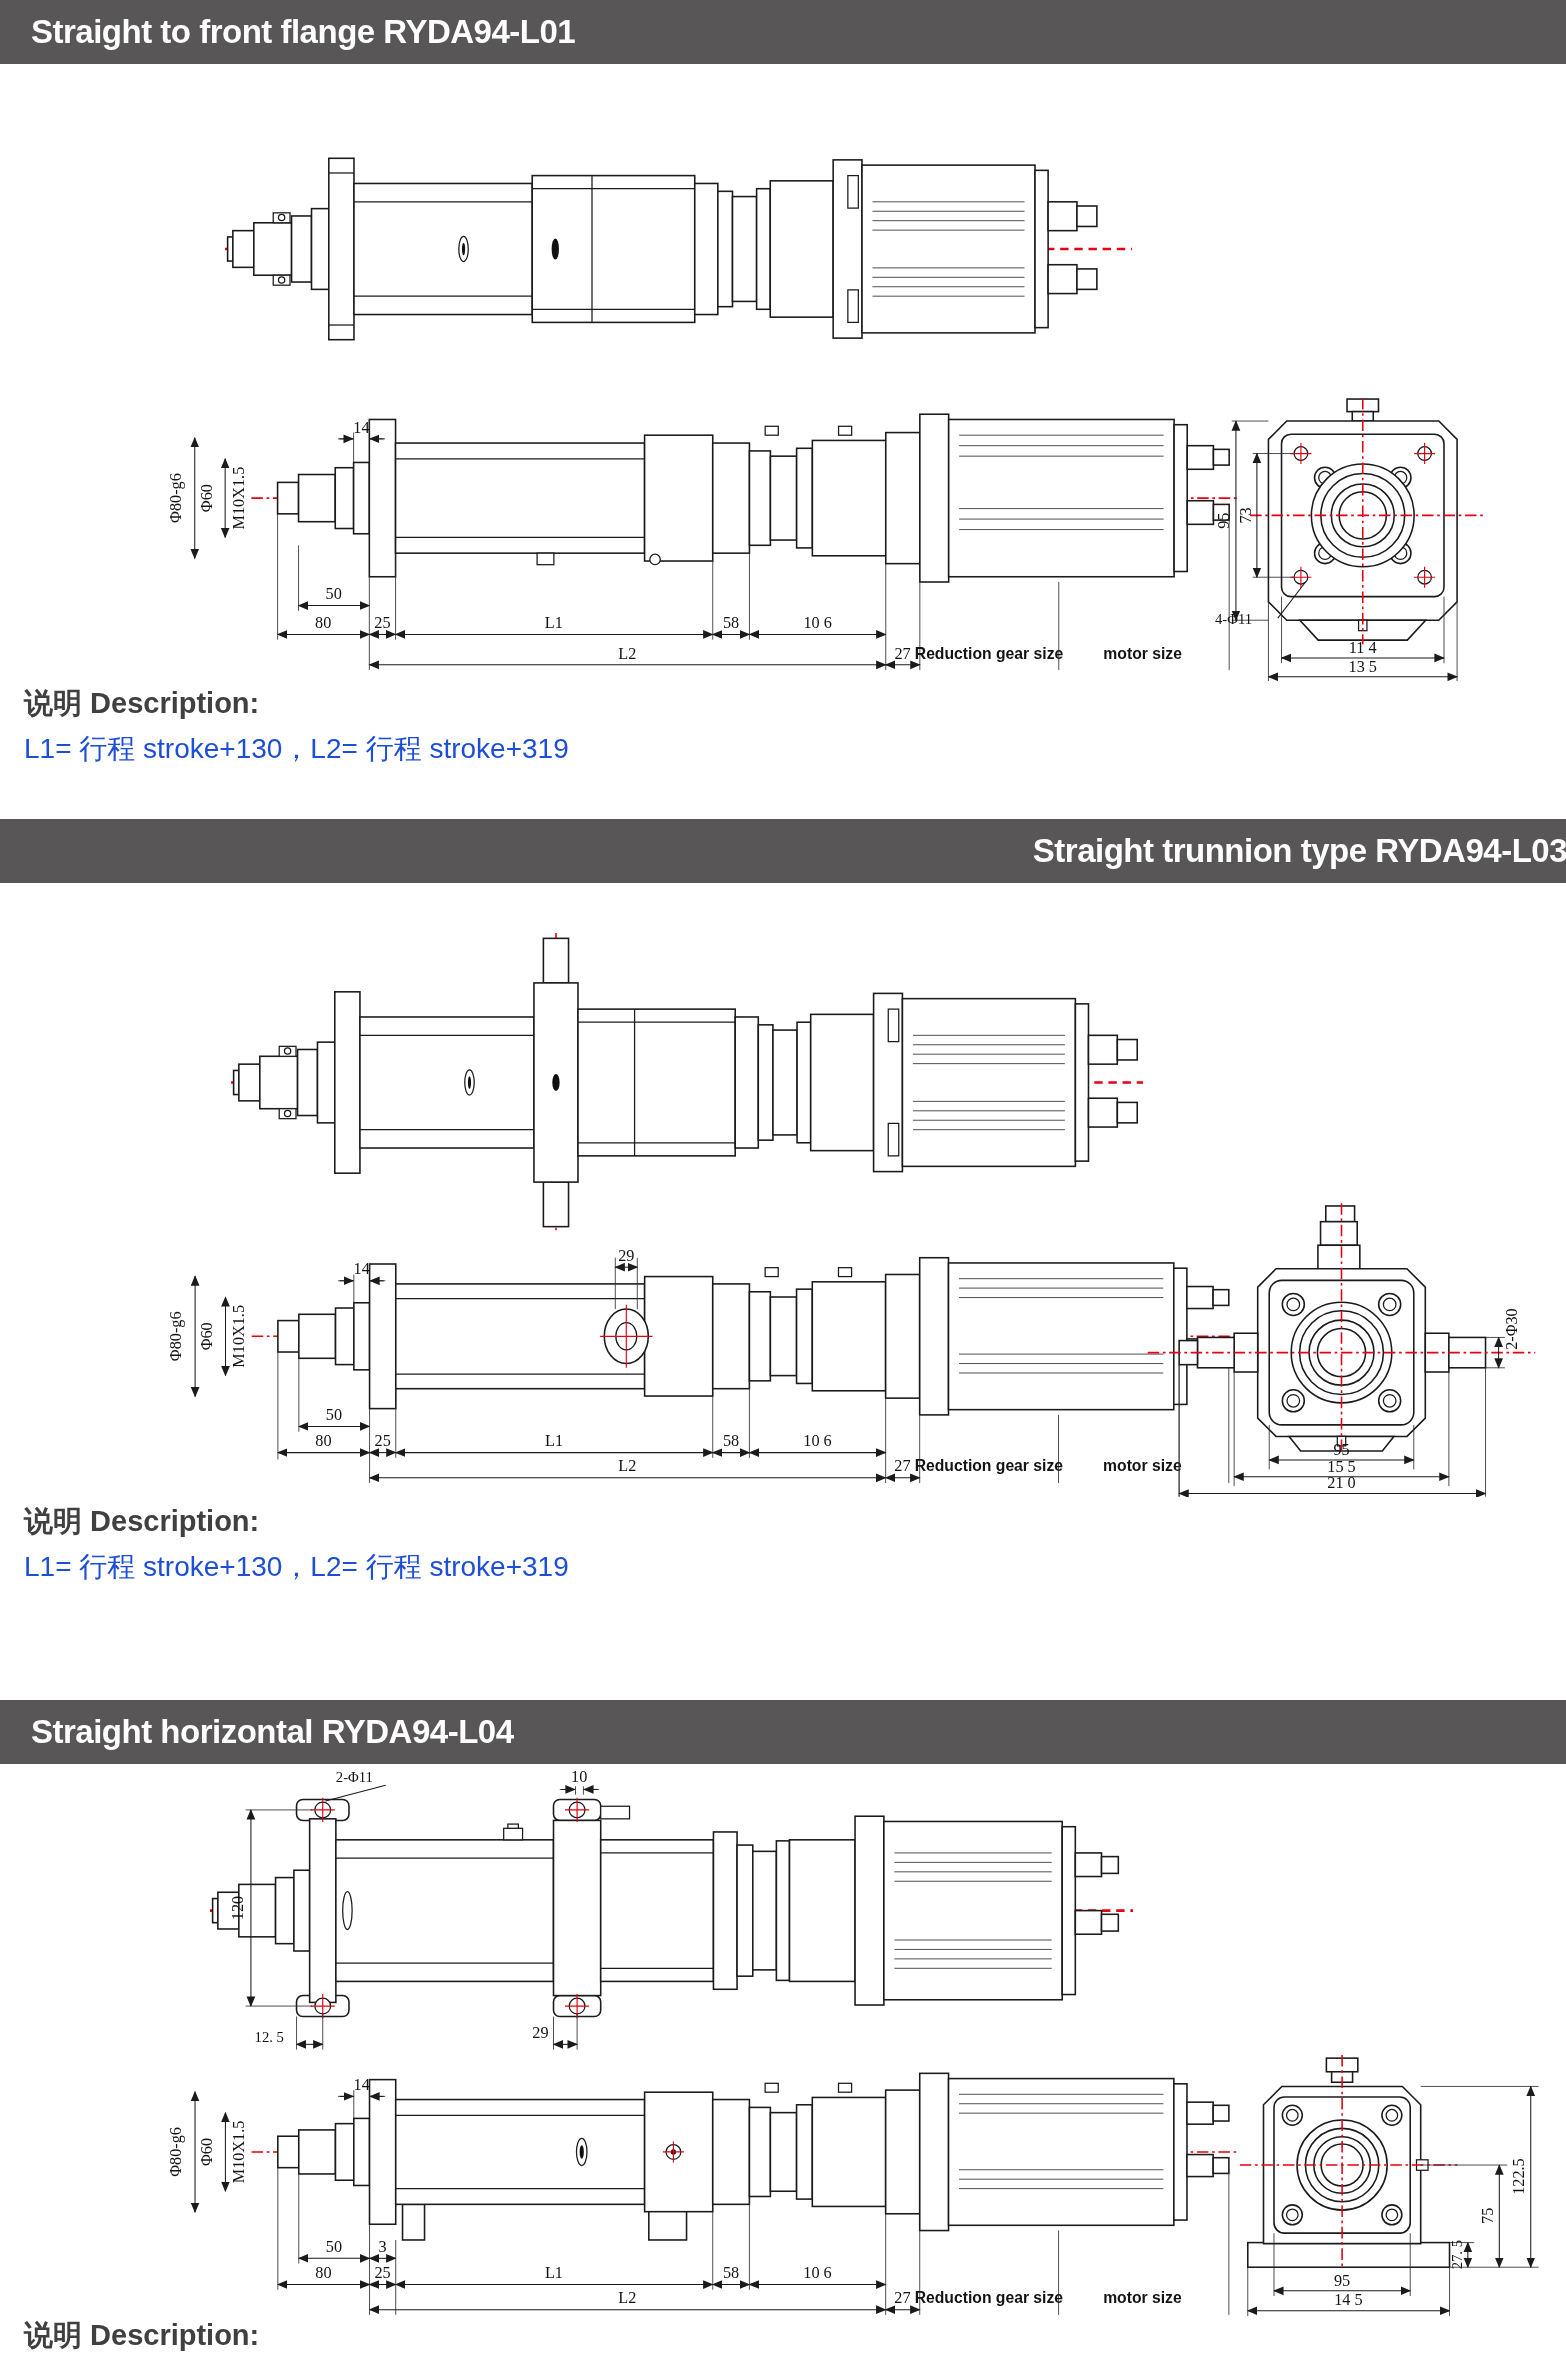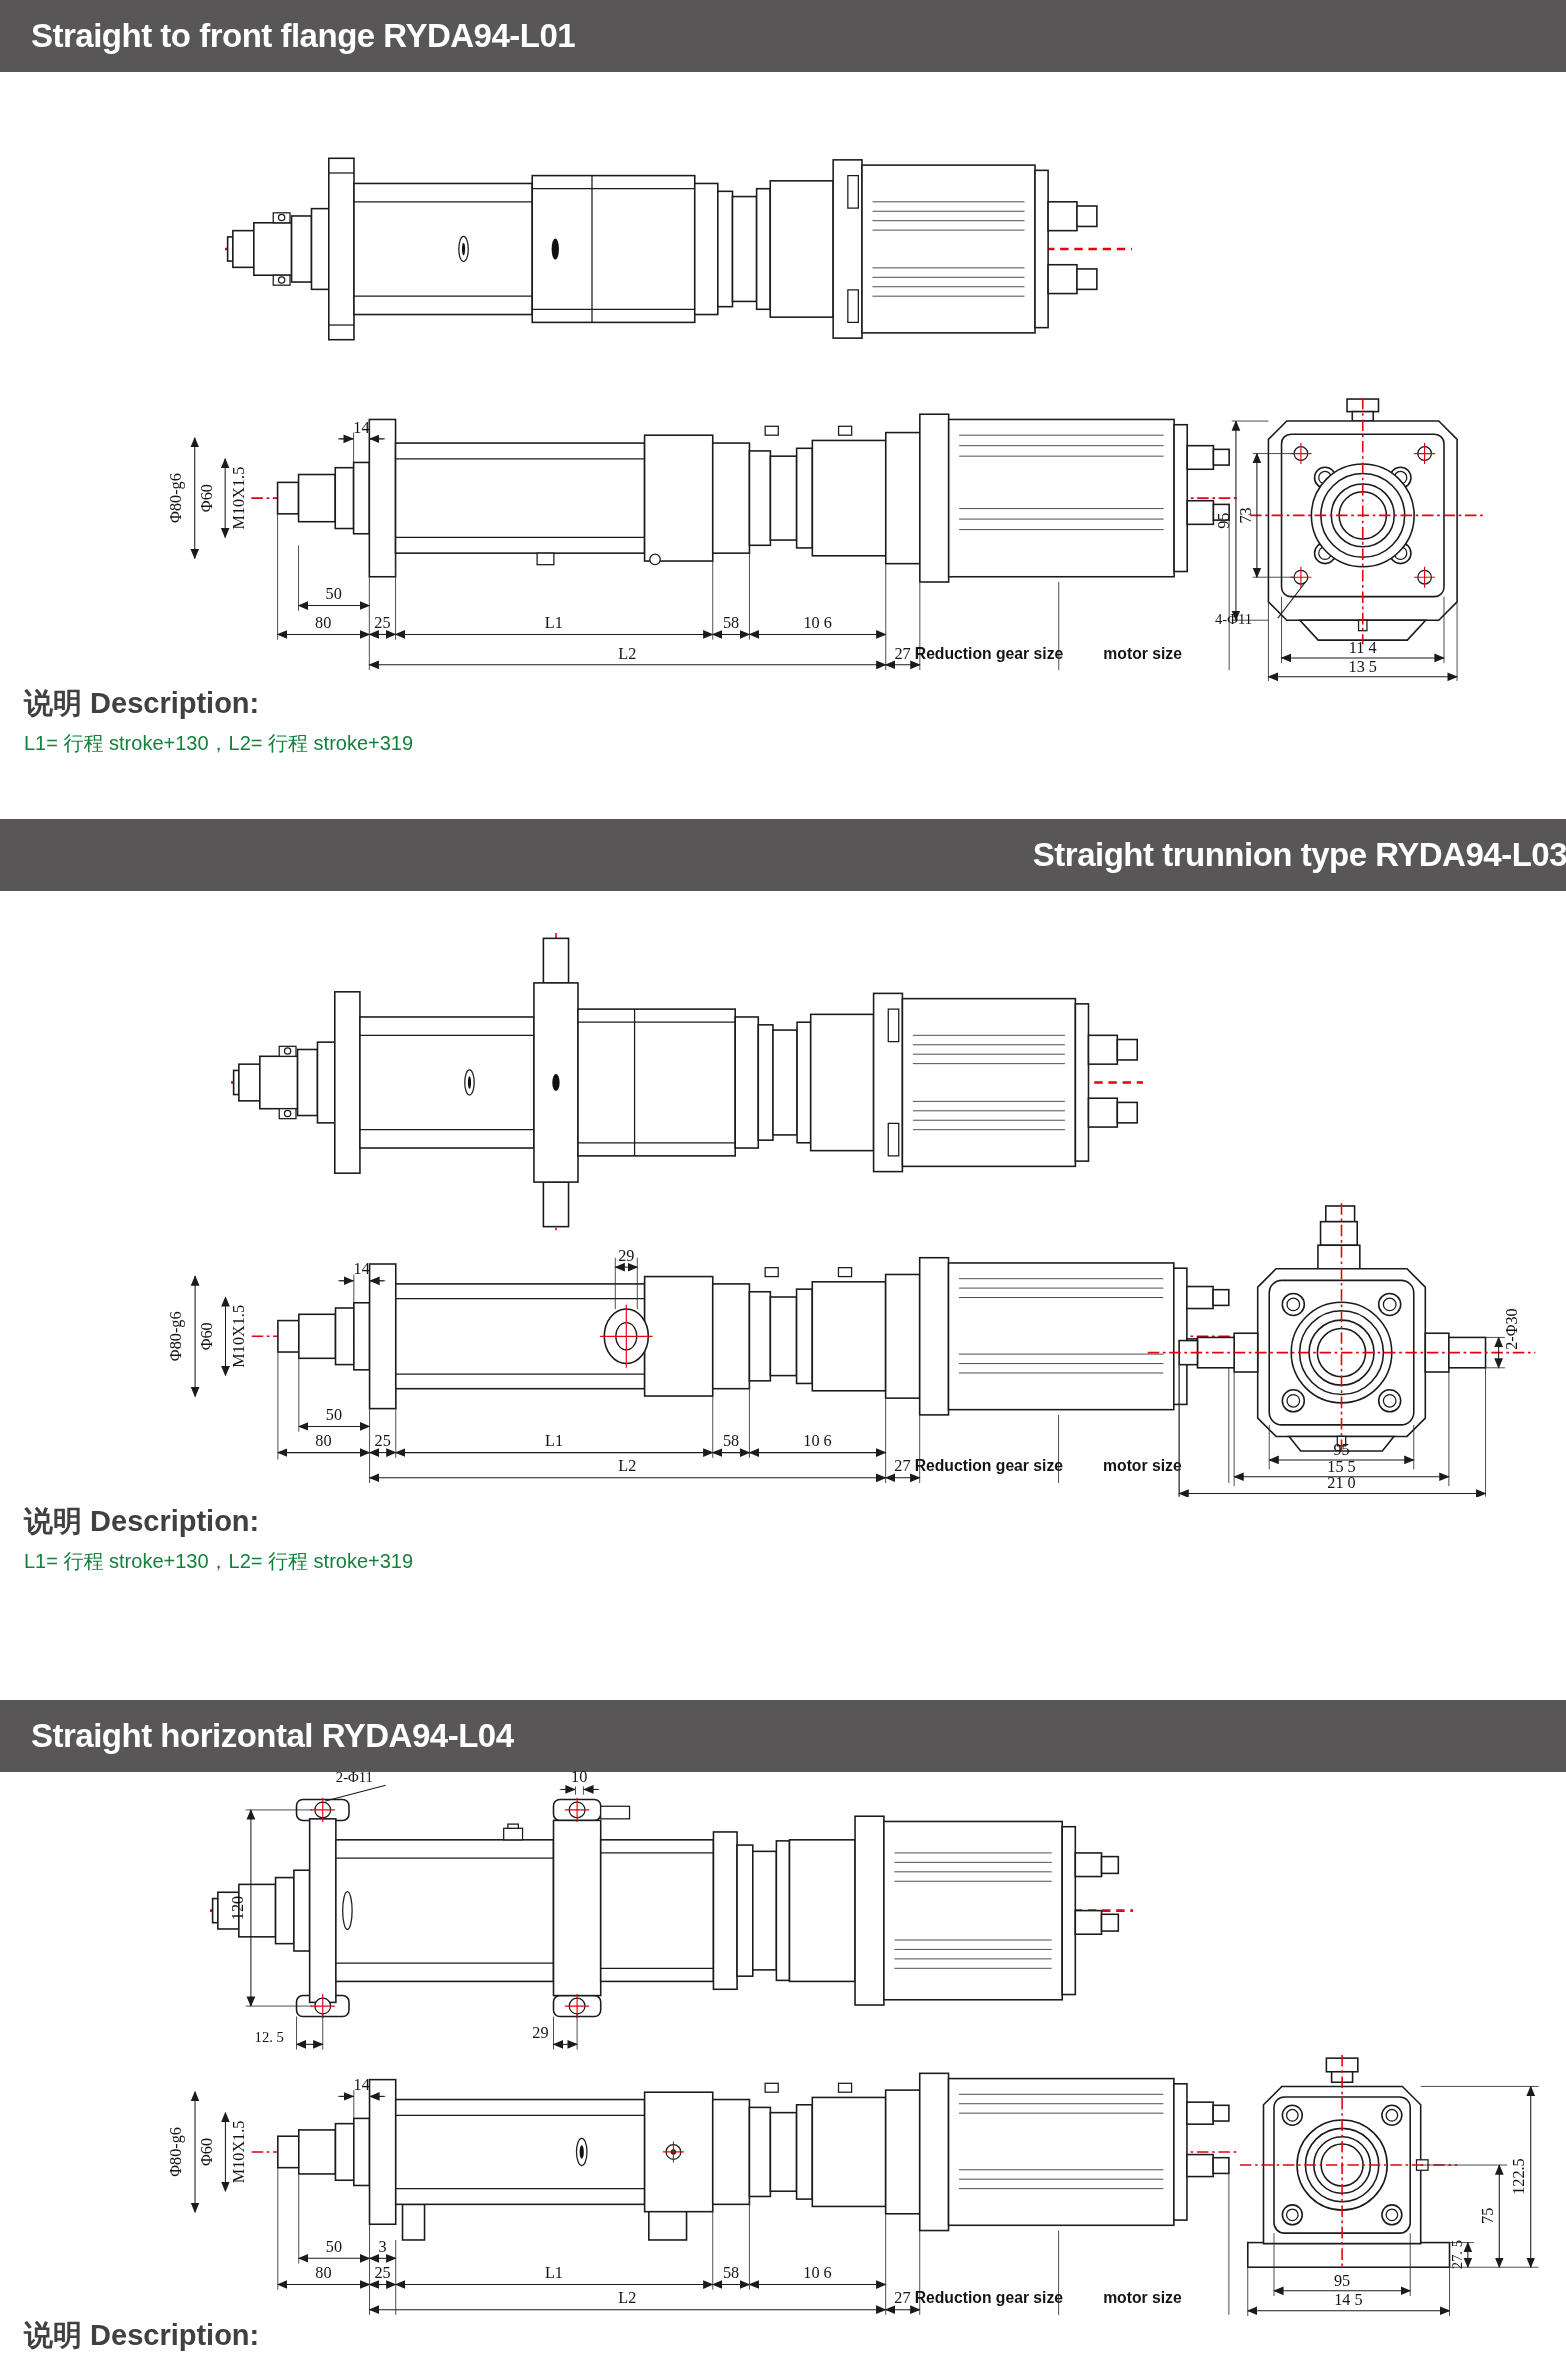--- a/index.html
+++ b/index.html
@@ -1,22 +1,22 @@
 <!DOCTYPE html>
 <html style="font-size:8.4px"><head>
 <meta charset="utf-8">
 <style>
   html,body{margin:0;padding:0;}
   body{width:1567px;height:2354px;position:relative;background:#ffffff;overflow:hidden;
        font-family:"Liberation Sans",sans-serif;}
-  .banner{position:absolute;left:0;width:1567px;height:72px;background:#585657;display:flex;align-items:center;}
+  .banner{position:absolute;left:0;width:1567px;height:64px;background:#585657;display:flex;align-items:center;}
   .banner .title{color:#ffffff;font-size:33px;font-weight:700;padding-left:31px;letter-spacing:-0.5px;white-space:nowrap;}
   .desc{position:absolute;left:24px;}
   .desc-label{font-size:29px;font-weight:700;color:#404040;}
-  .desc-text{font-size:20px;font-weight:400;color:#15803d;margin-top:6.3px;}
+  .desc-text{font-size:28px;font-weight:400;color:#1d4ed8;margin-top:6.3px;}
   .drw{position:absolute;}
   
   .o{fill:#ffffff;stroke:#1b1b1b;stroke-width:3;}
   .o2{fill:#ffffff;stroke:#1b1b1b;stroke-width:2.4;}
   .l{stroke:#1b1b1b;stroke-width:2.4;fill:none;}
   .thin{stroke:#2e2e2e;stroke-width:1.6;fill:none;}
   .dln{stroke:#1b1b1b;stroke-width:2;fill:none;}
   .dark{fill:#111111;stroke:none;}
   .clh{stroke:#e60012;stroke-width:5;stroke-dasharray:16 11;fill:none;}
   .clm{stroke:#e60012;stroke-width:3;stroke-dasharray:22 7 5 7;fill:none;}

